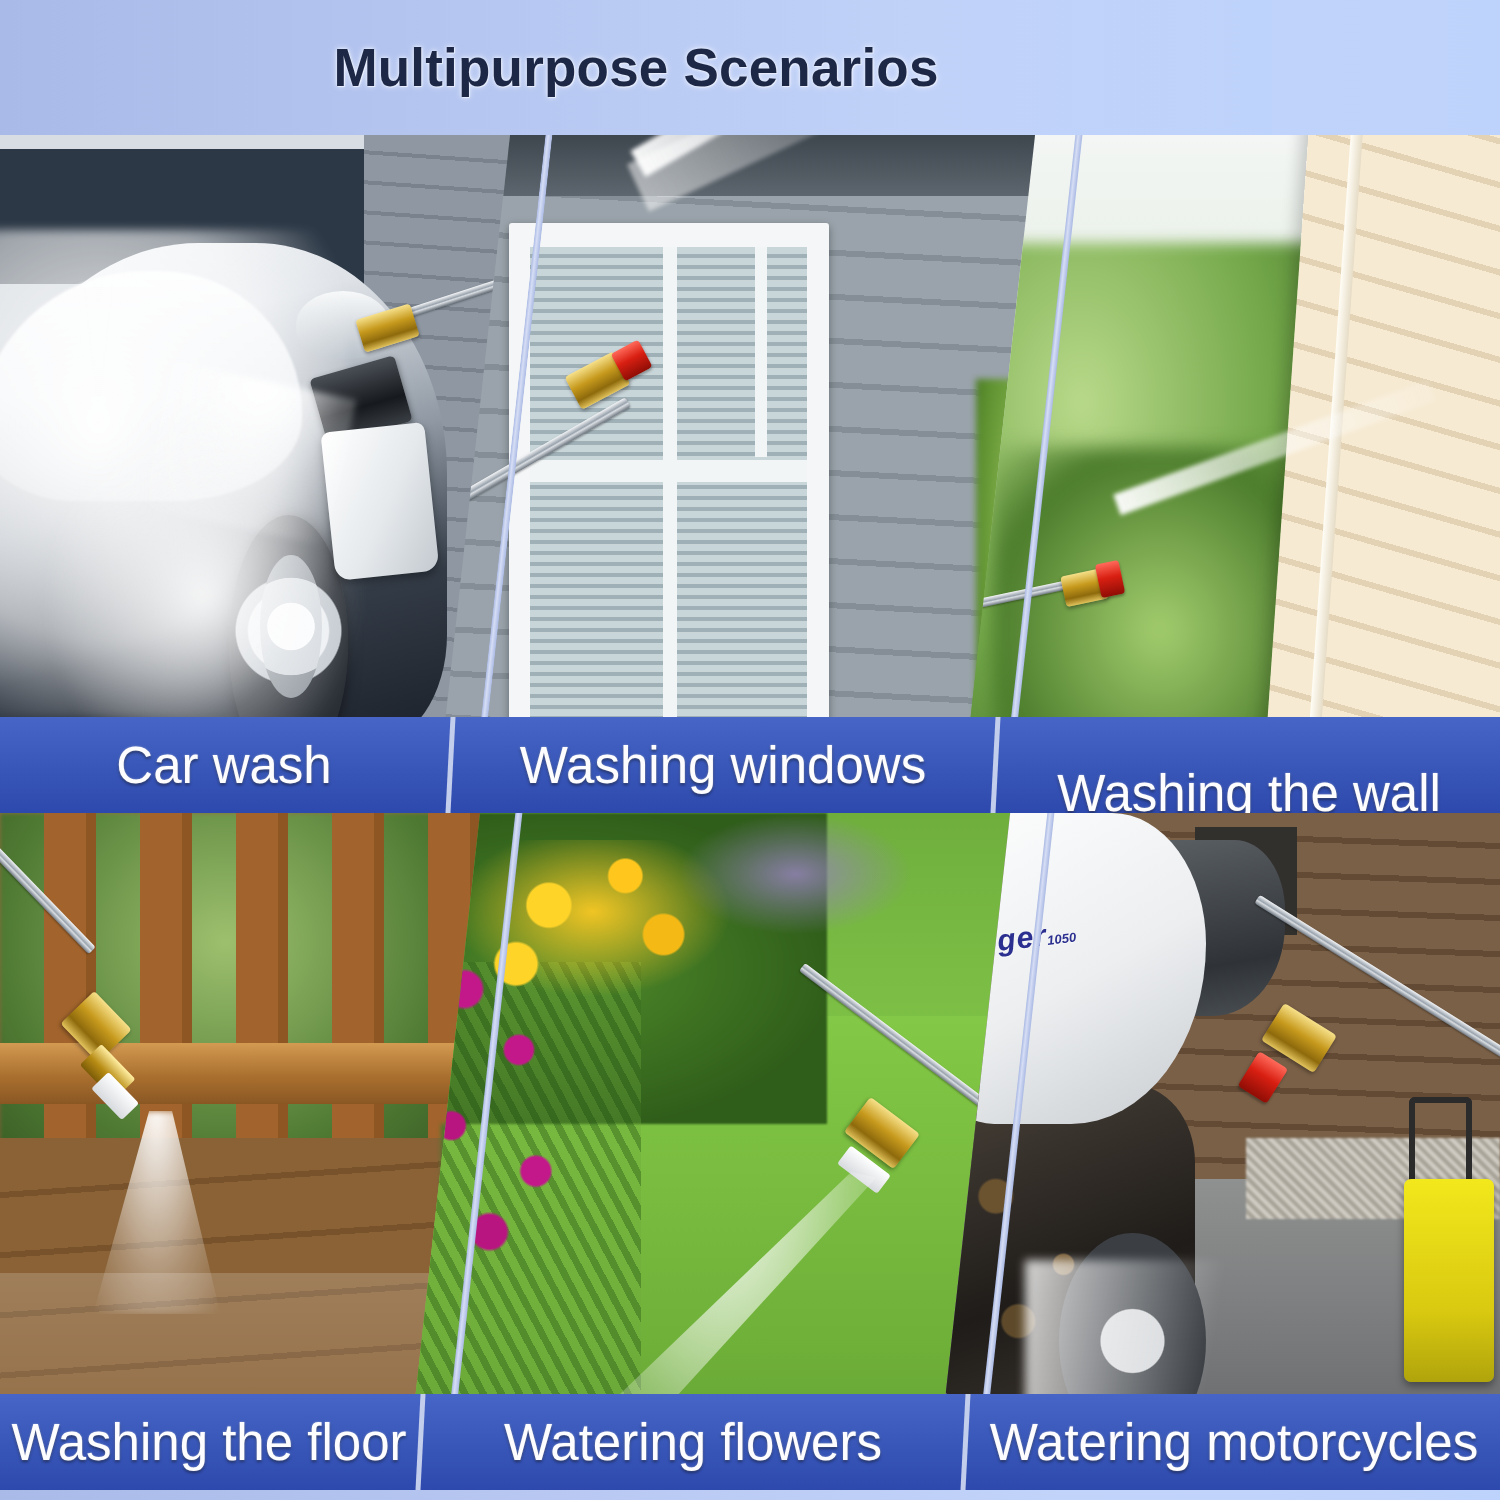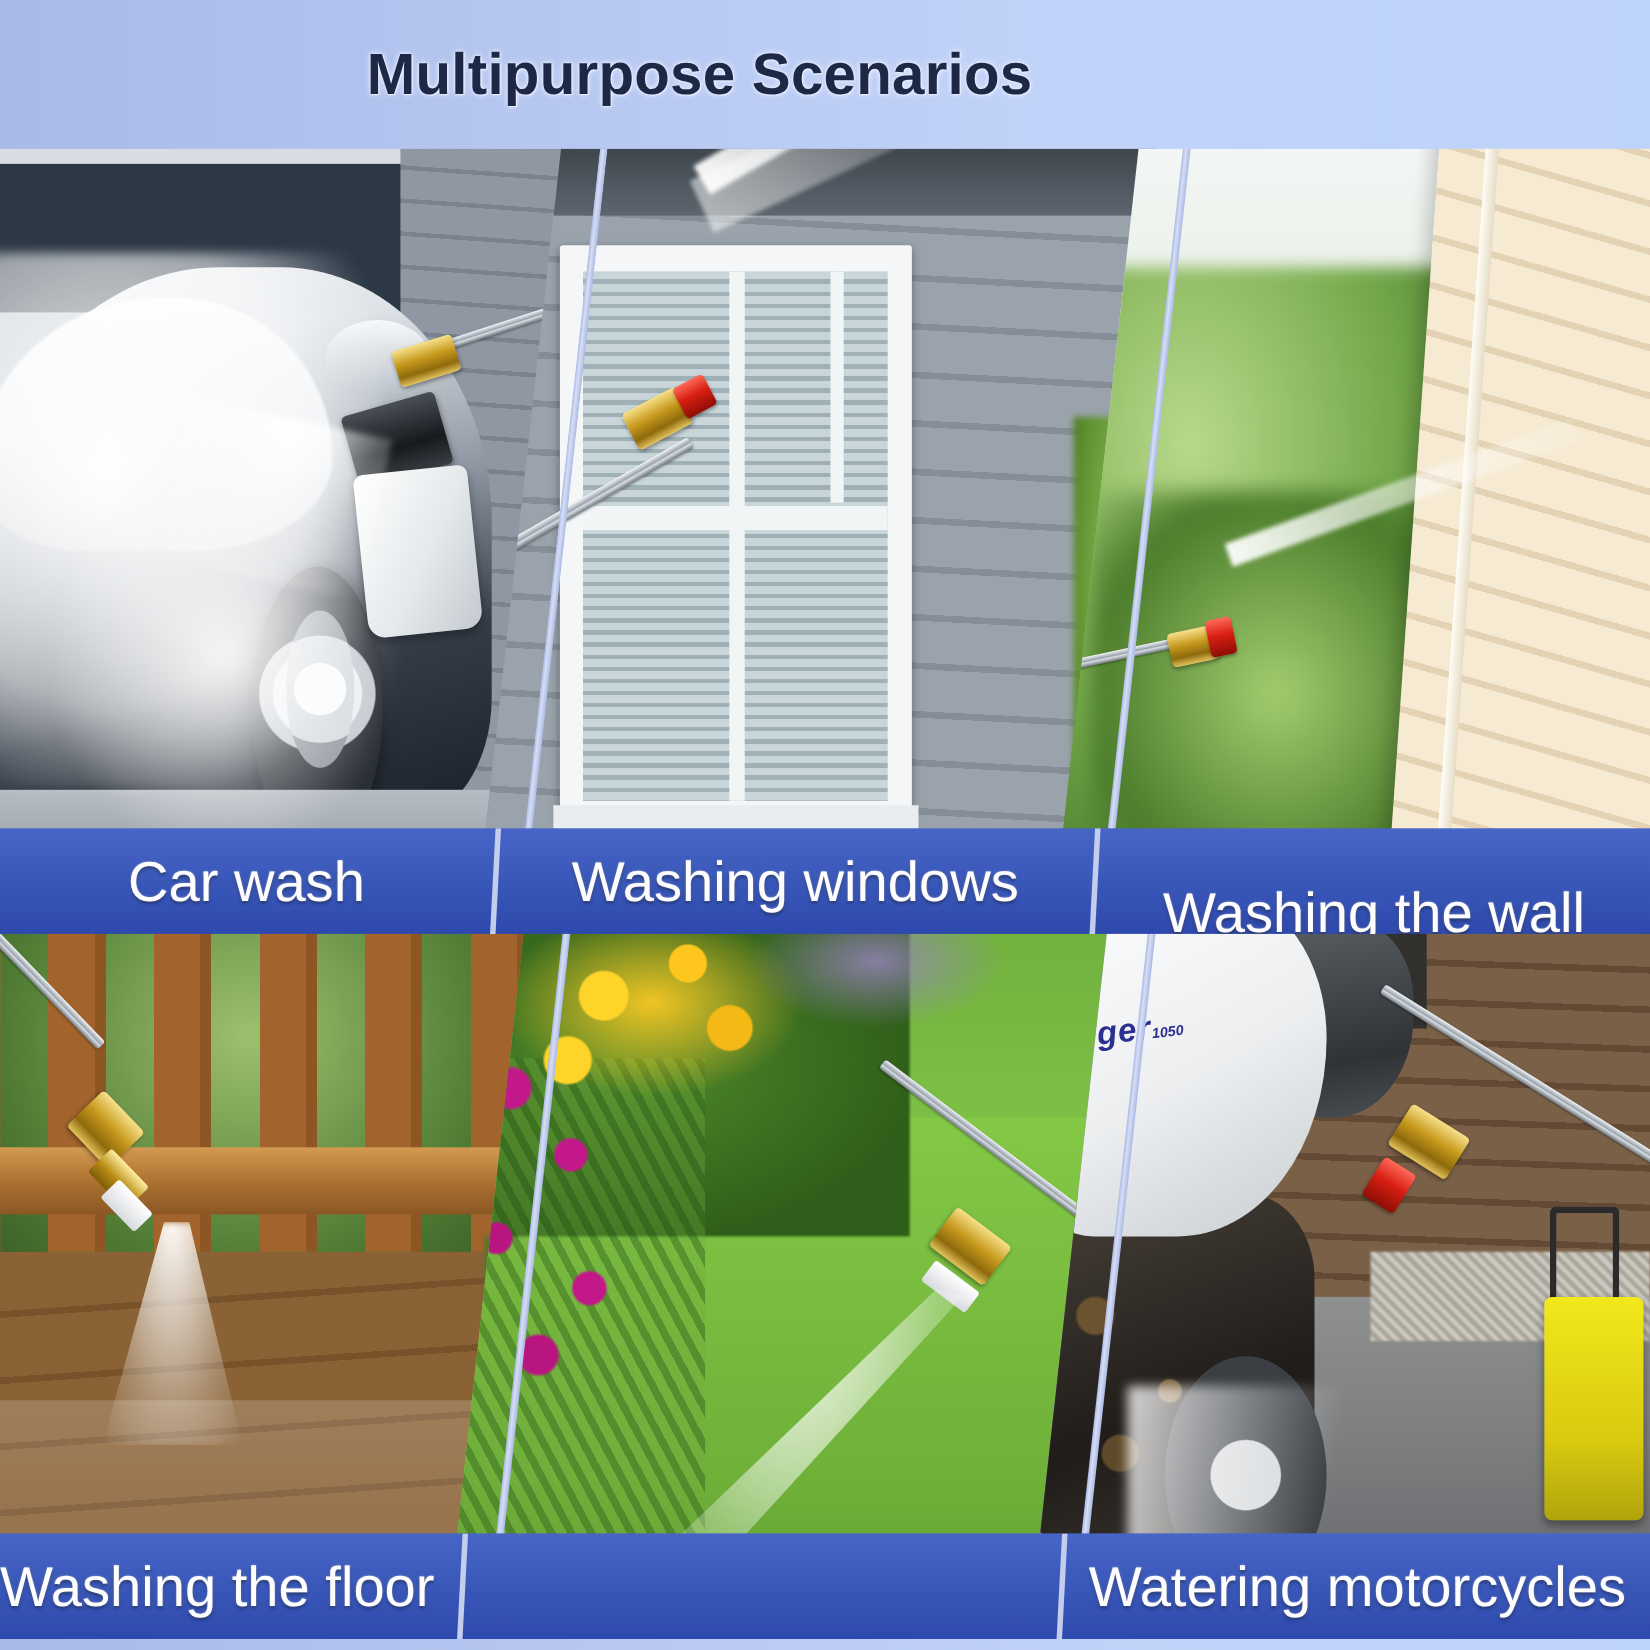--- a/index.html
+++ b/index.html
@@ -36,21 +36,21 @@
     background:linear-gradient(90deg,#aab9e4,#d6def5 40%,#aab9e4);
     z-index:6;
   }
 
   
   .capbar{
     position:absolute;left:0;width:1500px;height:96px;
     background:linear-gradient(180deg,#4765c6 0%,#3a59ba 45%,#2e49ad 100%);
     z-index:8;overflow:hidden;
   }
-  .capbar-1{top:753px;text-align:right;}
+  .capbar-1{top:717px;text-align:right;}
   .capbar-2{top:1394px;}
   .cap{
     position:absolute;top:0;height:96px;display:flex;align-items:center;
     overflow:hidden;
   }
   .cap-text{
     color:#fdfdff;font-size:51px;font-weight:normal;white-space:nowrap;
     text-shadow:0 2px 3px rgba(0,0,0,.45),0 0 2px rgba(255,255,255,.5);
   }
   .capdiv{
@@ -348,23 +348,26 @@
         <div class="karcher"></div>
         <div class="lance" style="left:57%;top:12%;width:52%;height:10px;transform:rotate(32deg);transform-origin:left center;"></div>
         <div class="brass" style="left:59%;top:30%;width:11%;height:6.5%;transform:rotate(32deg);"></div>
         <div class="rednoz" style="left:55%;top:36%;width:6%;height:6%;transform:rotate(32deg);"></div>
         <div class="spray"></div>
       </div>
     </div>
   </div>
 
   <div class="capbar capbar-2">
-    <div class="cap" style="left:0;width:418px;">
+    <div class="cap" style="left:0;width:418px;justify-content:center;">
       <span class="cap-text">Washing the floor</span>
     </div>
     <div class="capdiv" style="left:418px;transform:skewX(-3deg);"></div>
+    <div class="cap" style="left:423px;width:540px;justify-content:center;">
+      <span class="cap-text">Watering flowers</span>
+    </div>
     <div class="capdiv" style="left:963px;transform:skewX(-3deg);"></div>
     <div class="cap" style="left:968px;width:532px;justify-content:center;">
       <span class="cap-text">Watering motorcycles</span>
     </div>
   </div>
 
 </div>
 
 </body></html>

